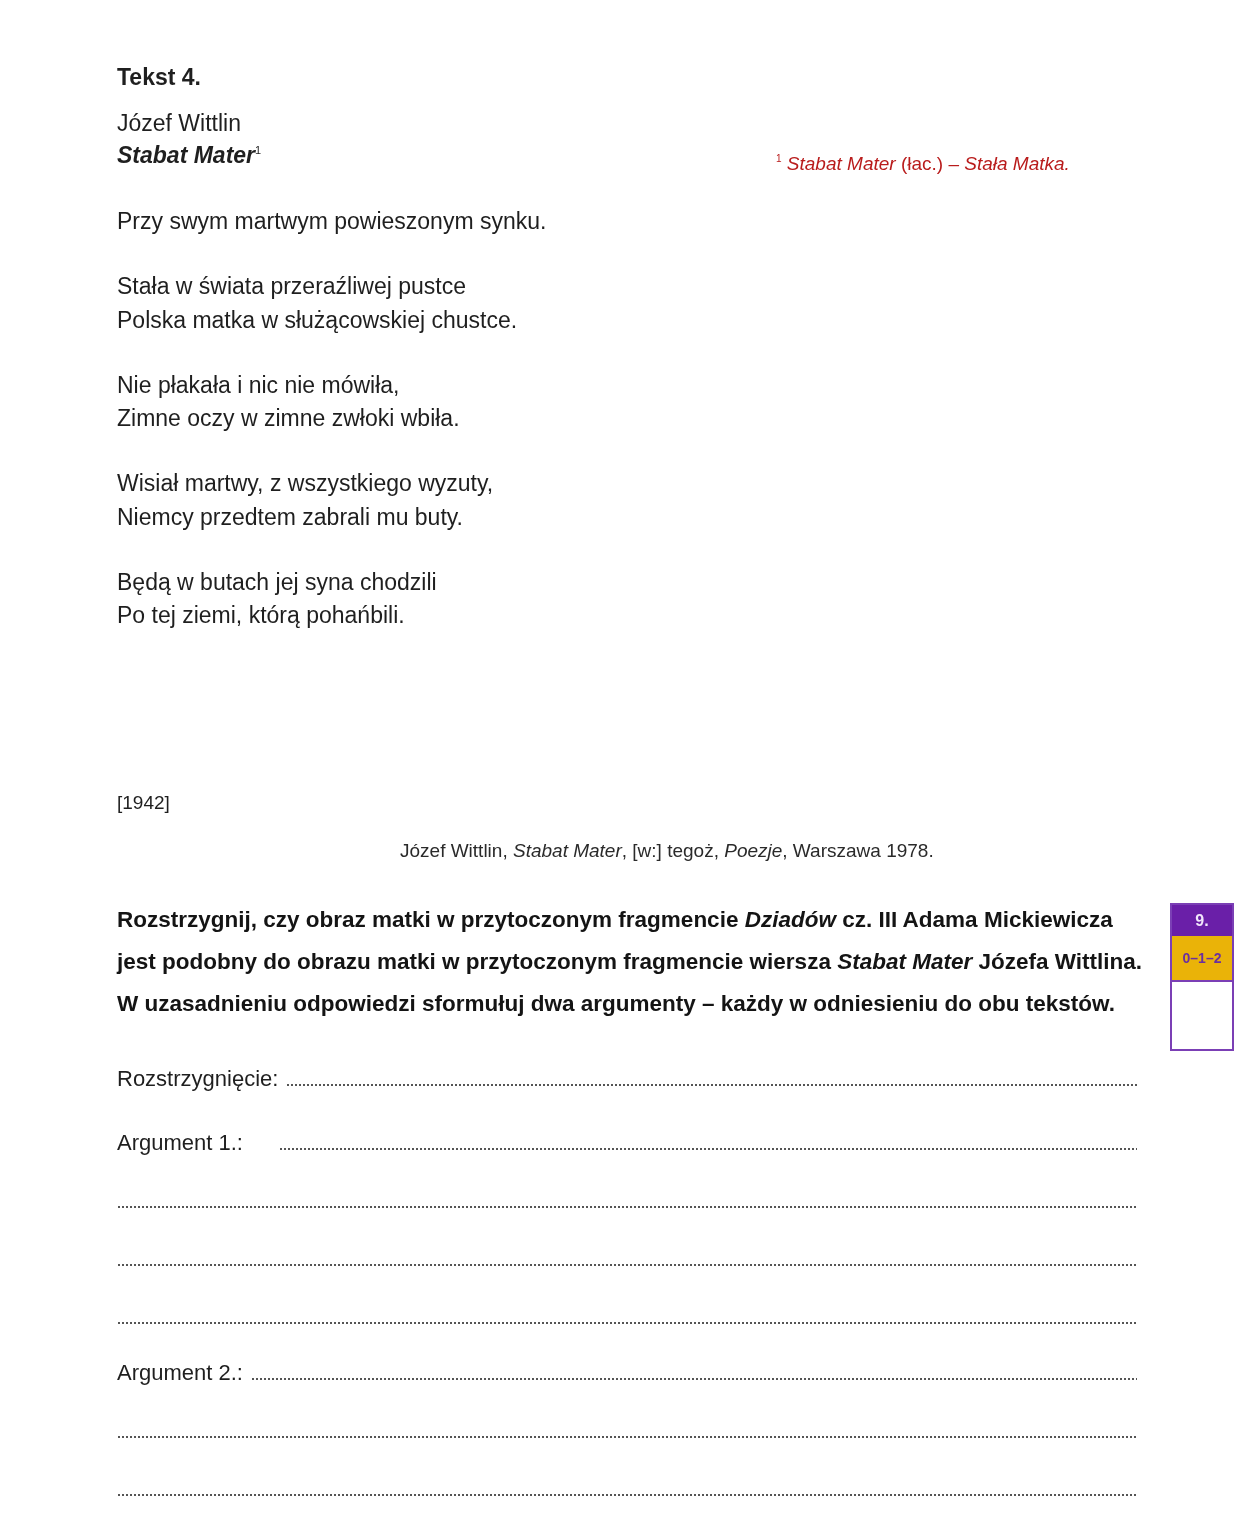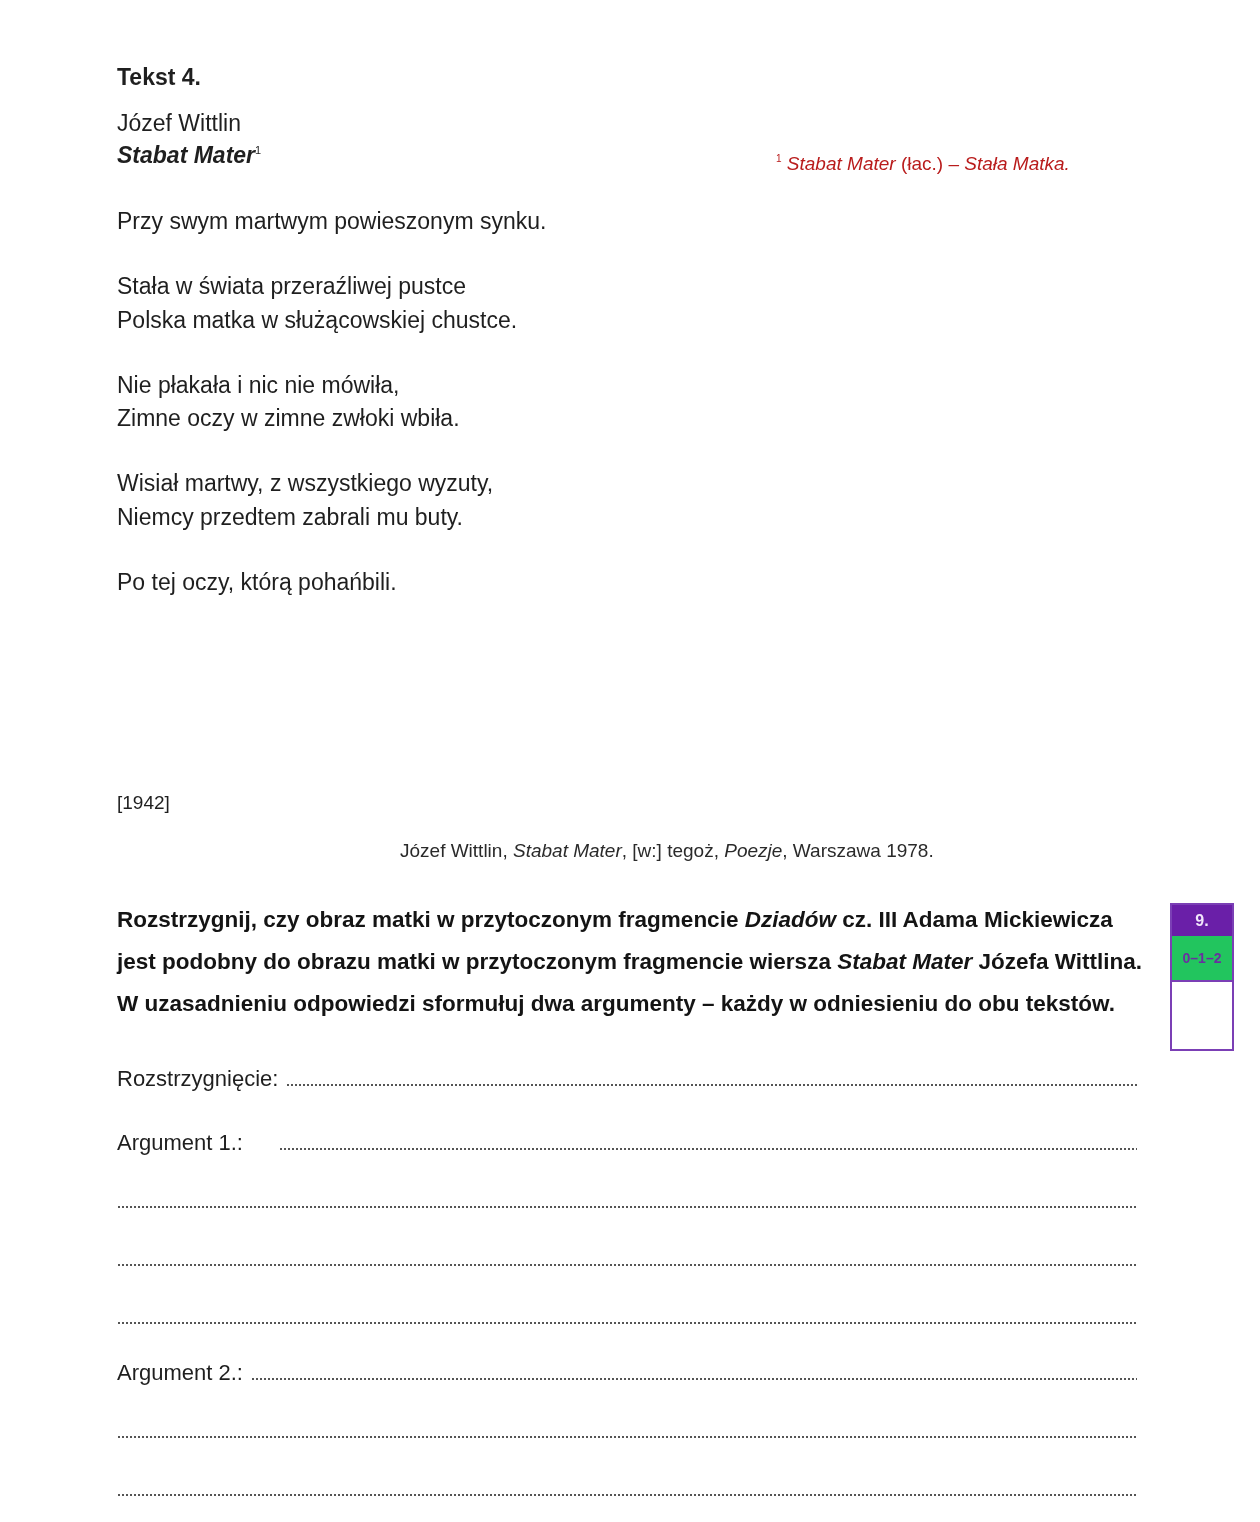--- a/index.html
+++ b/index.html
@@ -34,21 +34,21 @@
   }
   .score-box {
     position: absolute; left: 1170px; top: 903px; width: 64px; height: 148px;
     border: 2px solid #7b3fb5; box-sizing: border-box; background: #fff;
   }
   .score-num {
     height: 31px; background: #6a1fa8; color: #f1e6fb; font-weight: bold;
     font-size: 16px; text-align: center; line-height: 31px;
   }
   .score-range {
-    height: 44px; background: #22c55e; color: #6a2fa0; font-weight: bold;
+    height: 44px; background: #eab308; color: #6a2fa0; font-weight: bold;
     font-size: 14px; text-align: center; line-height: 44px; border-bottom: 2px solid #7b3fb5;
   }
   .score-empty { height: 69px; }
 </style>
 </head>
 <body>
 
 <div class="abs heading">Tekst 4.</div>
 <div class="abs author">Józef Wittlin</div>
 <div class="abs title"><span>Stabat Mater</span><sup>1</sup></div>
@@ -68,21 +68,22 @@
   </div>
   <div class="stanza">
     <div>Nie płakała i nic nie mówiła,</div>
     <div>Zimne oczy w zimne zwłoki wbiła.</div>
   </div>
   <div class="stanza">
     <div>Wisiał martwy, z wszystkiego wyzuty,</div>
     <div>Niemcy przedtem zabrali mu buty.</div>
   </div>
   <div class="stanza">
-    <div>Po tej oczy, którą pohańbili.</div>
+    <div>Będą w butach jej syna chodzili</div>
+    <div>Po tej ziemi, którą pohańbili.</div>
   </div>
 </div>
 
 <div class="abs year">[1942]</div>
 
 <div class="abs source">
   <span>Józef Wittlin, </span><i>Stabat Mater</i><span>, [w:] tegoż, </span><i>Poezje</i><span>, Warszawa 1978.</span>
 </div>
 
 <div class="abs task">

